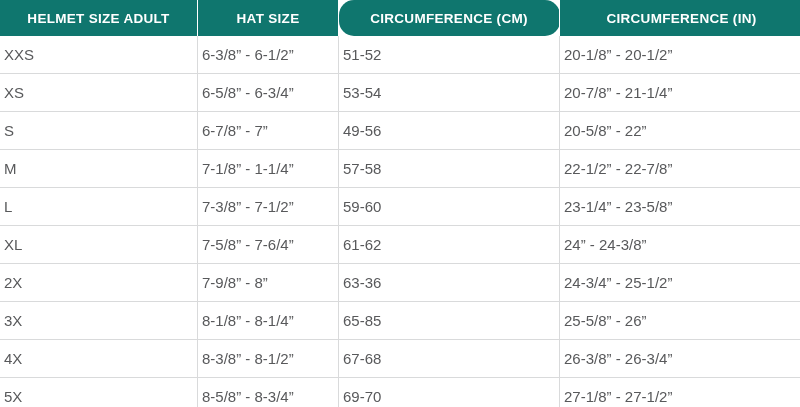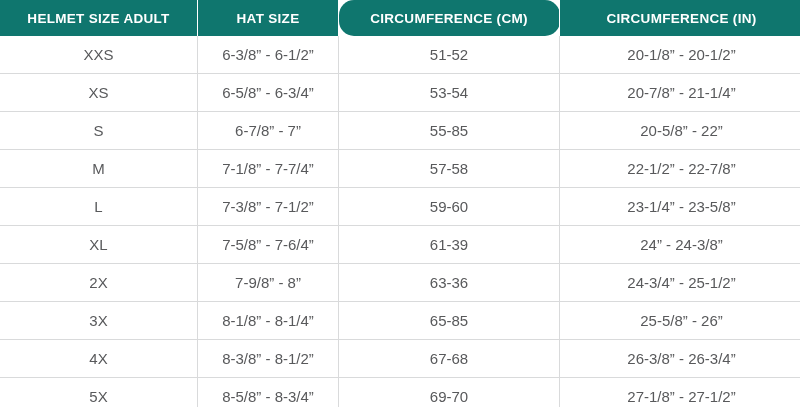--- a/index.html
+++ b/index.html
@@ -30,21 +30,21 @@
     padding: 0 0;
     border-right: 1px solid #ffffff;
     white-space: nowrap;
   }
   #size-table thead th:last-child {
     border-right: none;
   }
   #size-table tbody td {
     height: 37px;
     font-size: 15px;
-    text-align: center;
+    text-align: left;
     color: #58595b;
     border-bottom: 1px solid #d9dadb;
     border-right: 1px solid #d9dadb;
     background: #ffffff;
     padding: 0 4px;
     white-space: nowrap;
   }
   #size-table tbody td:last-child {
     border-right: none;
   }
@@ -77,39 +77,39 @@
     </tr>
     <tr>
       <td class="col-0">XS</td>
       <td class="col-1">6-5/8” - 6-3/4”</td>
       <td class="col-2">53-54</td>
       <td class="col-3">20-7/8” - 21-1/4”</td>
     </tr>
     <tr>
       <td class="col-0">S</td>
       <td class="col-1">6-7/8” - 7”</td>
-      <td class="col-2">55-85</td>
+      <td class="col-2">49-56</td>
       <td class="col-3">20-5/8” - 22”</td>
     </tr>
     <tr>
       <td class="col-0">M</td>
-      <td class="col-1">7-1/8” - 7-7/4”</td>
+      <td class="col-1">7-1/8” - 1-1/4”</td>
       <td class="col-2">57-58</td>
       <td class="col-3">22-1/2” - 22-7/8”</td>
     </tr>
     <tr>
       <td class="col-0">L</td>
       <td class="col-1">7-3/8” - 7-1/2”</td>
       <td class="col-2">59-60</td>
       <td class="col-3">23-1/4” - 23-5/8”</td>
     </tr>
     <tr>
       <td class="col-0">XL</td>
       <td class="col-1">7-5/8” - 7-6/4”</td>
-      <td class="col-2">61-39</td>
+      <td class="col-2">61-62</td>
       <td class="col-3">24” - 24-3/8”</td>
     </tr>
     <tr>
       <td class="col-0">2X</td>
       <td class="col-1">7-9/8” - 8”</td>
       <td class="col-2">63-36</td>
       <td class="col-3">24-3/4” - 25-1/2”</td>
     </tr>
     <tr>
       <td class="col-0">3X</td>

